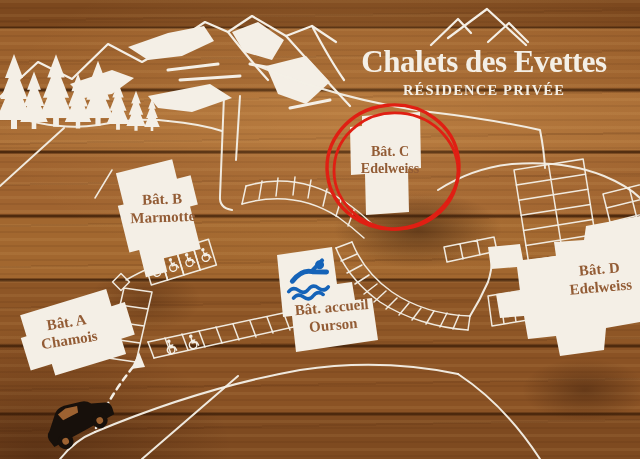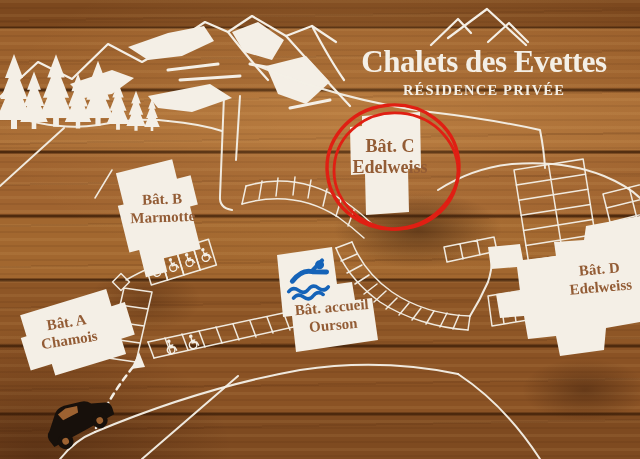--- a/index.html
+++ b/index.html
@@ -192,21 +192,21 @@
       <circle cx="11" cy="7" r="7.5" fill="var(--car-black,#17100b)"></circle>
       <circle cx="11" cy="7" r="3.2" fill="#9d6231"></circle>
       <circle cx="49" cy="4" r="7.5" fill="var(--car-black,#17100b)"></circle>
       <circle cx="49" cy="4" r="3.2" fill="#9d6231"></circle>
     </g>
   </svg>
 
   <div class="title">Chalets des Evettes</div>
   <div class="subtitle">RÉSIDENCE PRIVÉE</div>
 
-  <div class="lbl" style="left:330px;top:136px;width:120px;font-size:18px;">
+  <div class="lbl" style="left:330px;top:144px;width:120px;font-size:14px;">
     <span>Bât. C</span>
     <span>Edelweiss</span>
   </div>
 
   <div class="lbl" style="left:100px;top:191px;width:125px;font-size:15px;transform:rotate(-2deg);">
     <span>Bât. B</span>
     <span>Marmotte</span>
   </div>
 
   <div class="lbl" style="left:8px;top:314px;width:120px;font-size:15px;transform:rotate(-9deg);">

